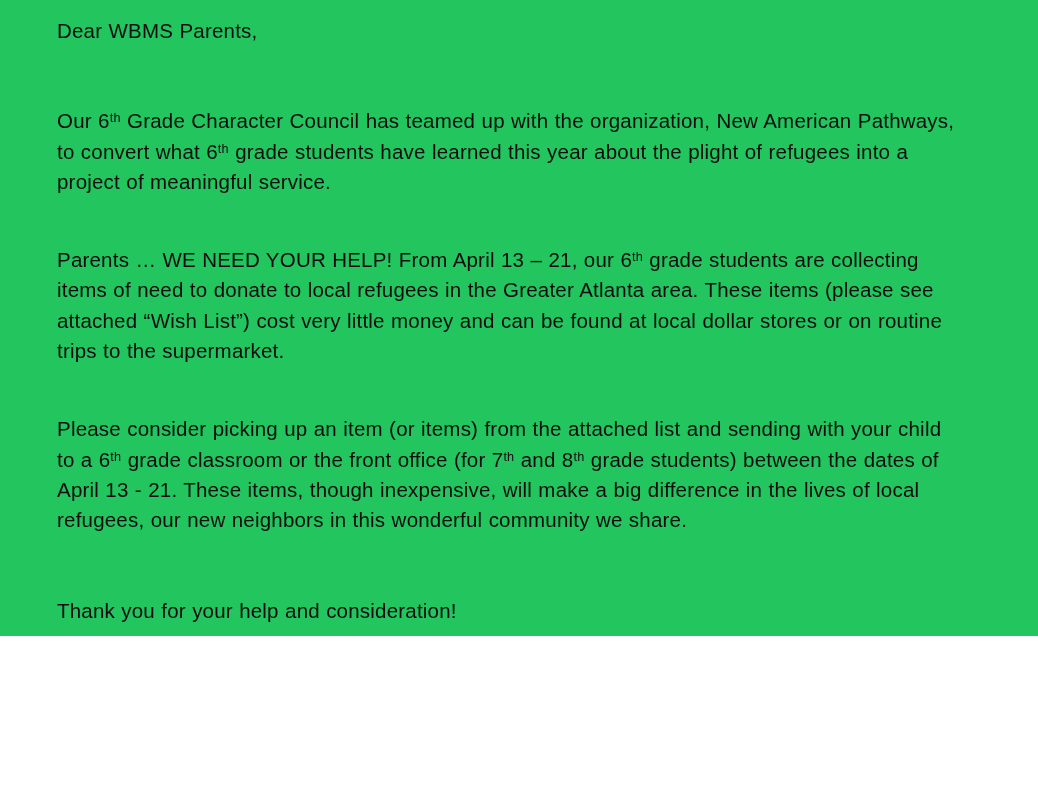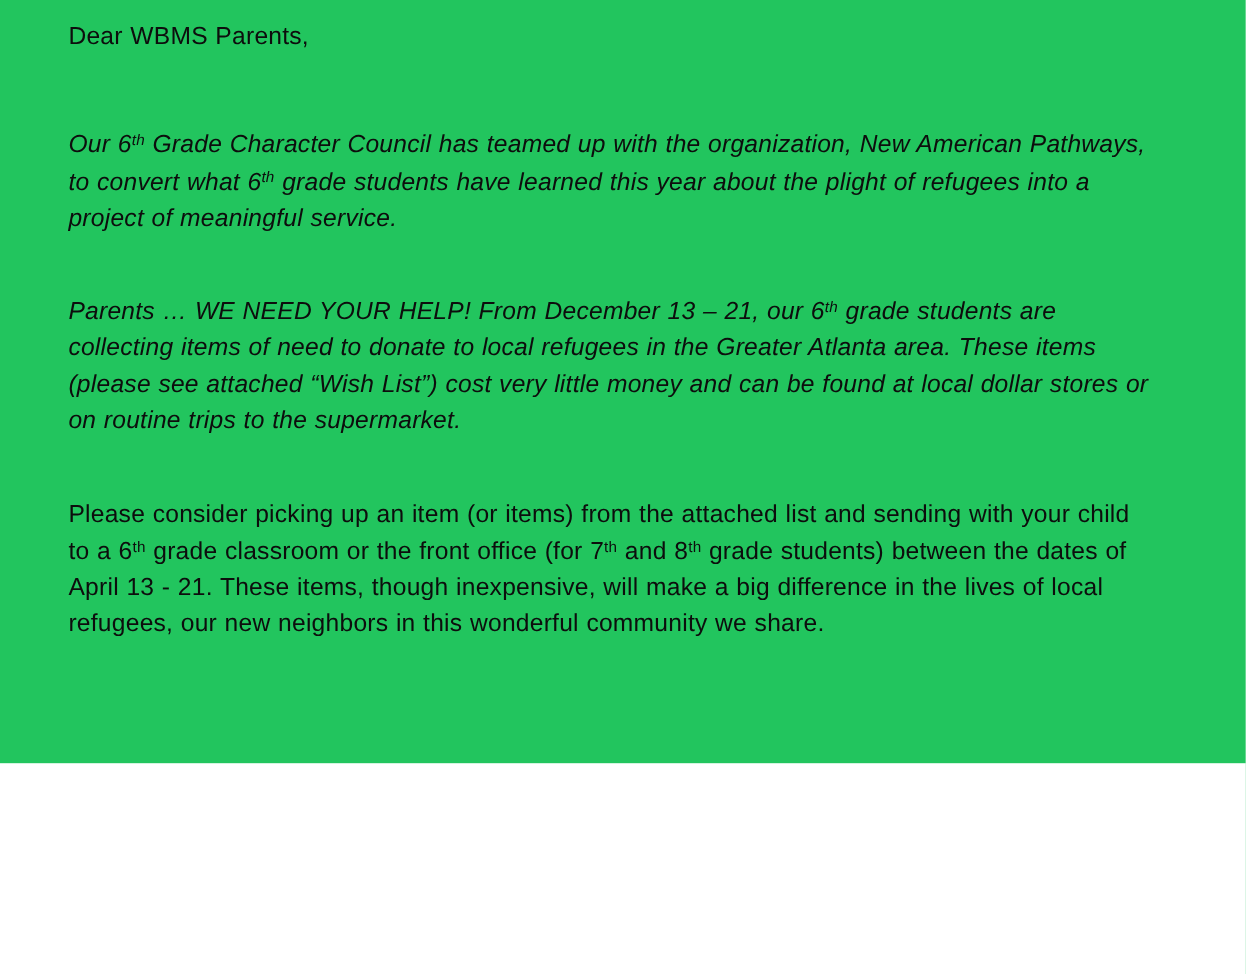--- a/index.html
+++ b/index.html
@@ -34,21 +34,21 @@
     font-size: 20.5px;
     line-height: 30.3px;
     letter-spacing: 0.01em;
     text-align: left;
     word-spacing: 0.02em;
     margin: 0;
     color: #0d0d0d;
   }
   
   .gap-greeting   { margin-bottom: 60px; }
-  .gap-para       { margin-bottom: 48px; font-style: italic; }
+  .gap-para       { margin-bottom: 48px; }
   .gap-thanks     { margin-bottom: 60px; }
   .gap-signature  { margin-bottom: 15px; }
 
   sup {
     font-size: 0.62em;
     line-height: 0;
     vertical-align: baseline;
     position: relative;
     top: -0.47em;
   }
@@ -56,21 +56,22 @@
 </head>
 <body>
 
 <div class="page">
   <div class="doc-body">
 
     <p class="para gap-greeting"><span>Dear WBMS Parents,</span></p>
 
     <p class="para gap-para"><span>Our 6</span><sup>th</sup><span> Grade Character Council has teamed up with the organization, New American Pathways, to convert what 6</span><sup>th</sup><span> grade students have learned this year about the plight of refugees into a project of meaningful service.</span></p>
 
-    <p class="para gap-para"><span>Parents … WE NEED YOUR HELP! From December 13 – 21, our 6</span><sup>th</sup><span> grade students are collecting items of need to donate to local refugees in the Greater Atlanta area. These items (please see attached “Wish List”) cost very little money and can be found at local dollar stores or on routine trips to the supermarket.</span></p>
+    <p class="para gap-para"><span>Parents … WE NEED YOUR HELP! From April 13 – 21, our 6</span><sup>th</sup><span> grade students are collecting items of need to donate to local refugees in the Greater Atlanta area. These items (please see attached “Wish List”) cost very little money and can be found at local dollar stores or on routine trips to the supermarket.</span></p>
 
     <p class="para gap-thanks"><span>Please consider picking up an item (or items) from the attached list and sending with your child to a 6</span><sup>th</sup><span> grade classroom or the front office (for 7</span><sup>th</sup><span> and 8</span><sup>th</sup><span> grade students) between the dates of April 13 - 21. These items, though inexpensive, will make a big difference in the lives of local refugees, our new neighbors in this wonderful community we share.</span></p>
 
+    <p class="para gap-thanks"><span>Thank you for your help and consideration!</span></p>
 
 
 
   </div>
 </div>
 
 </body></html>

